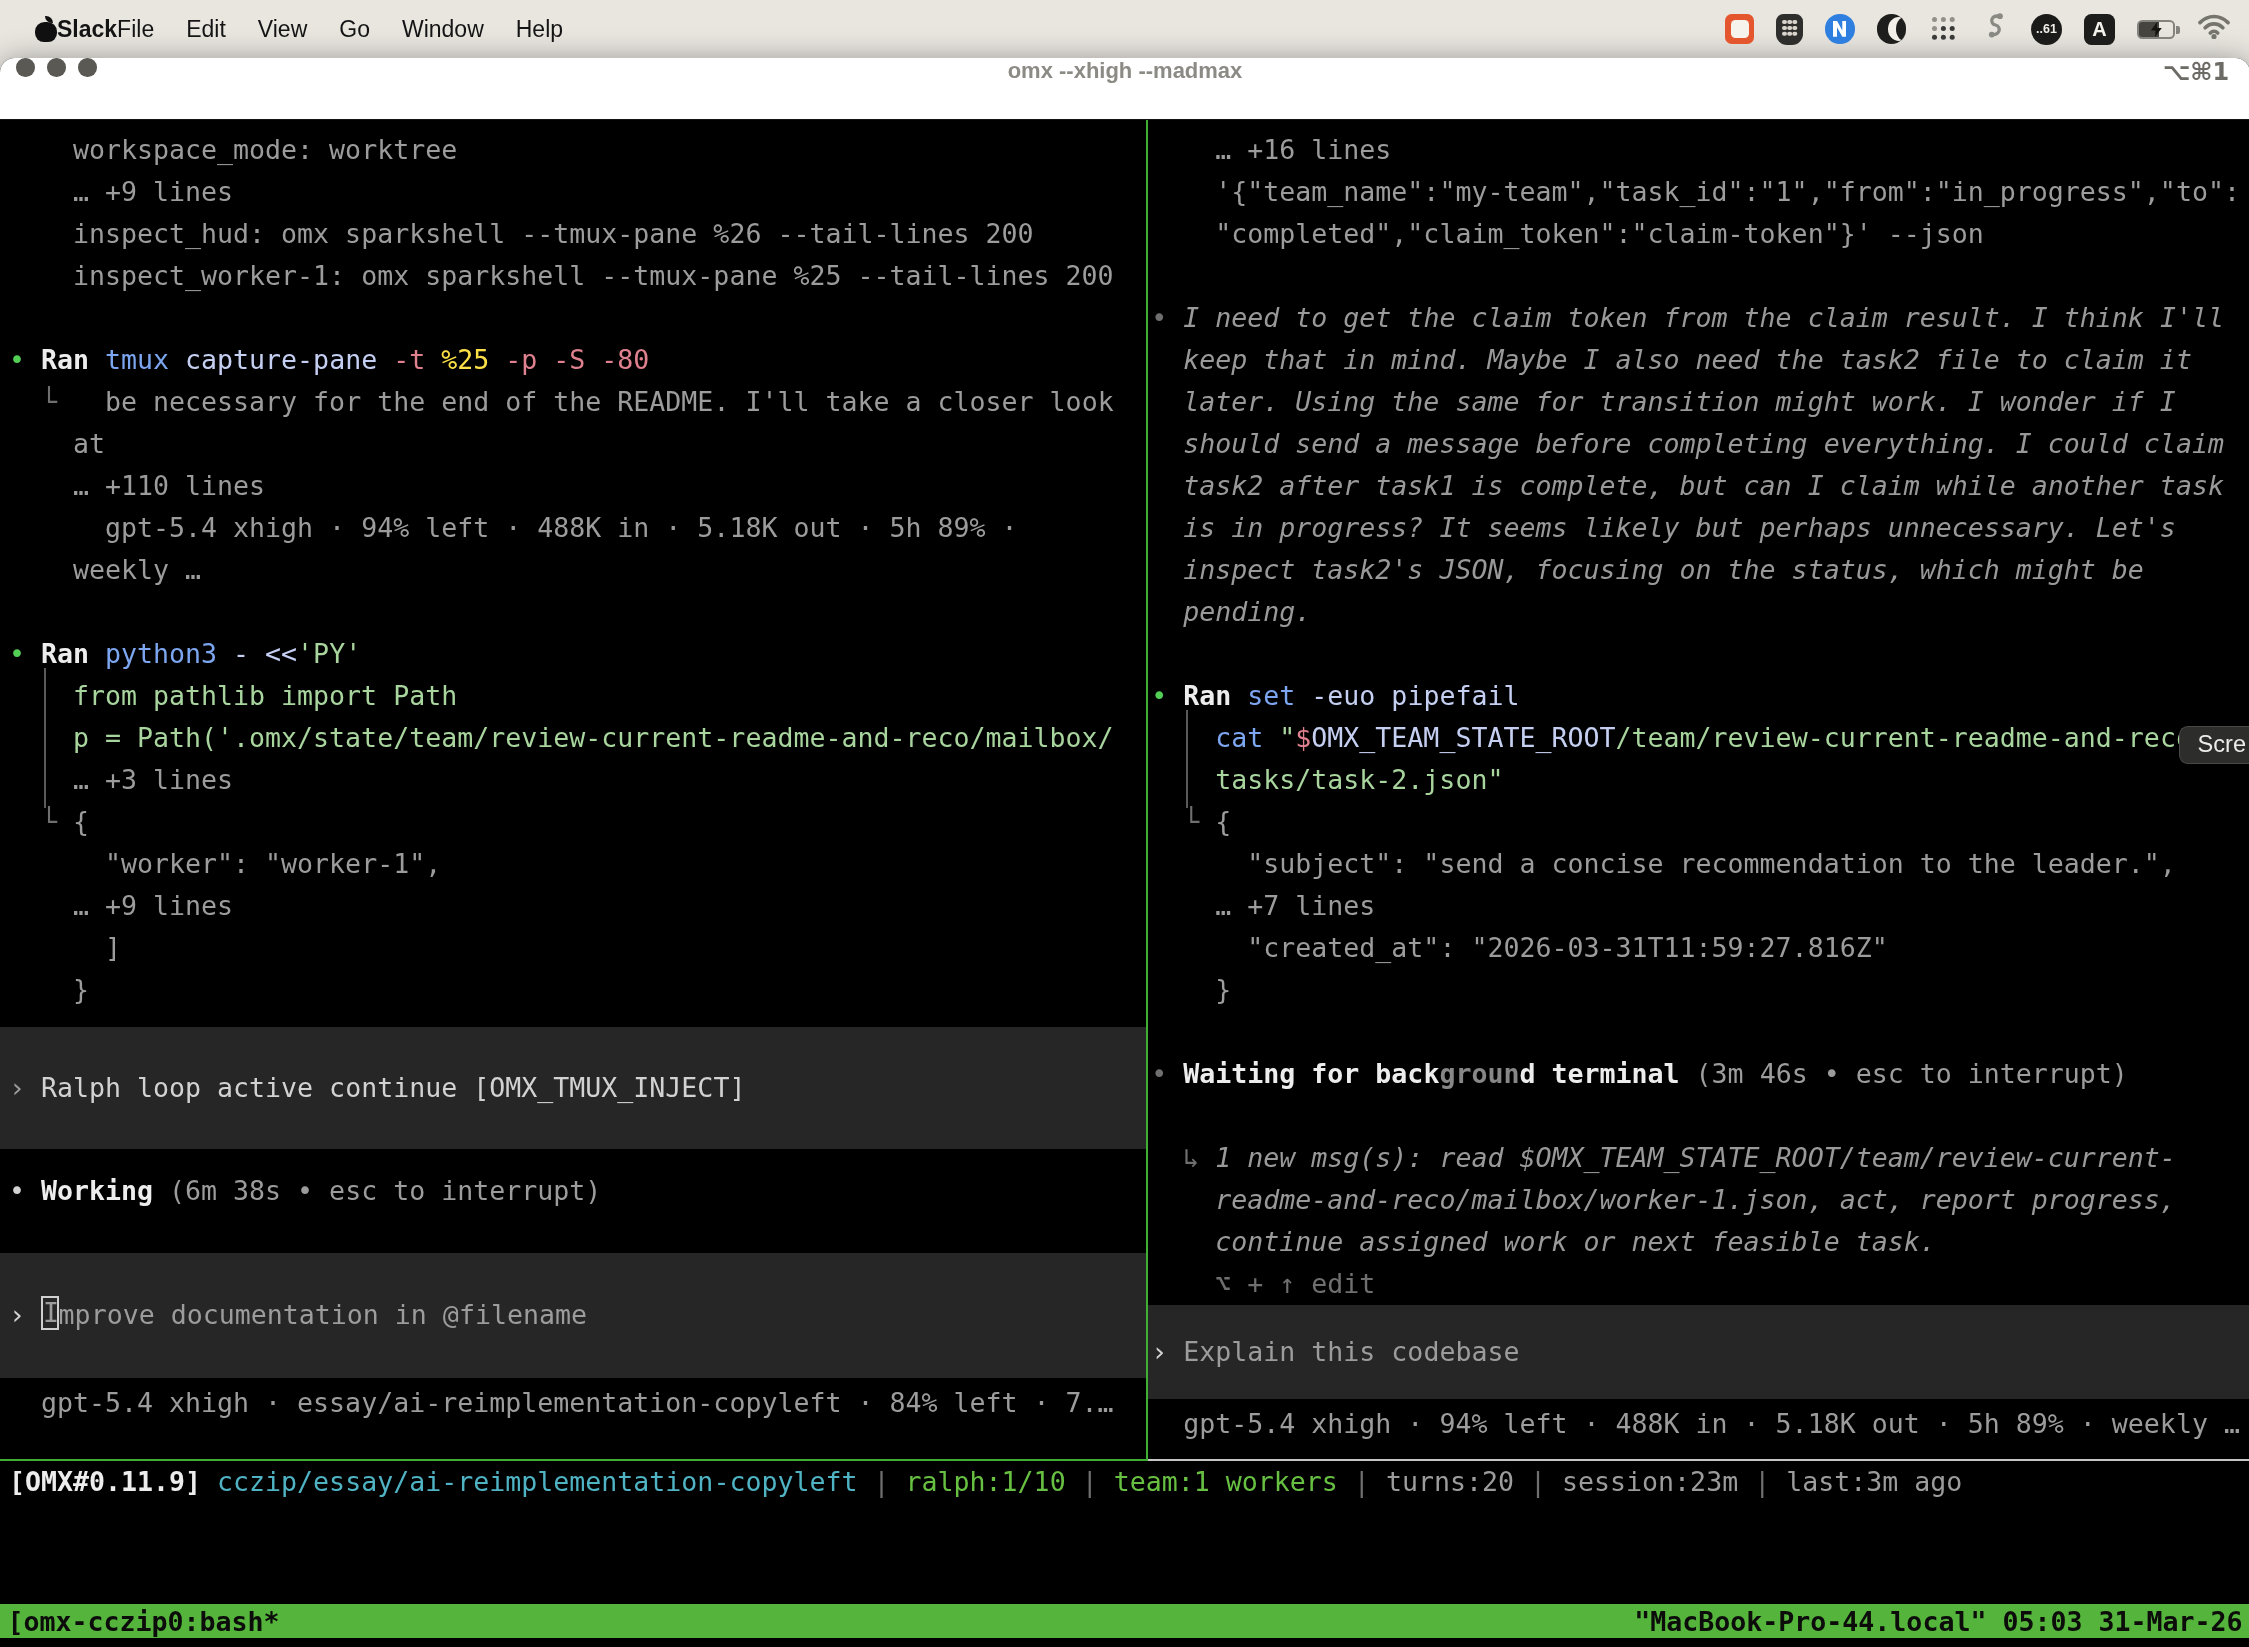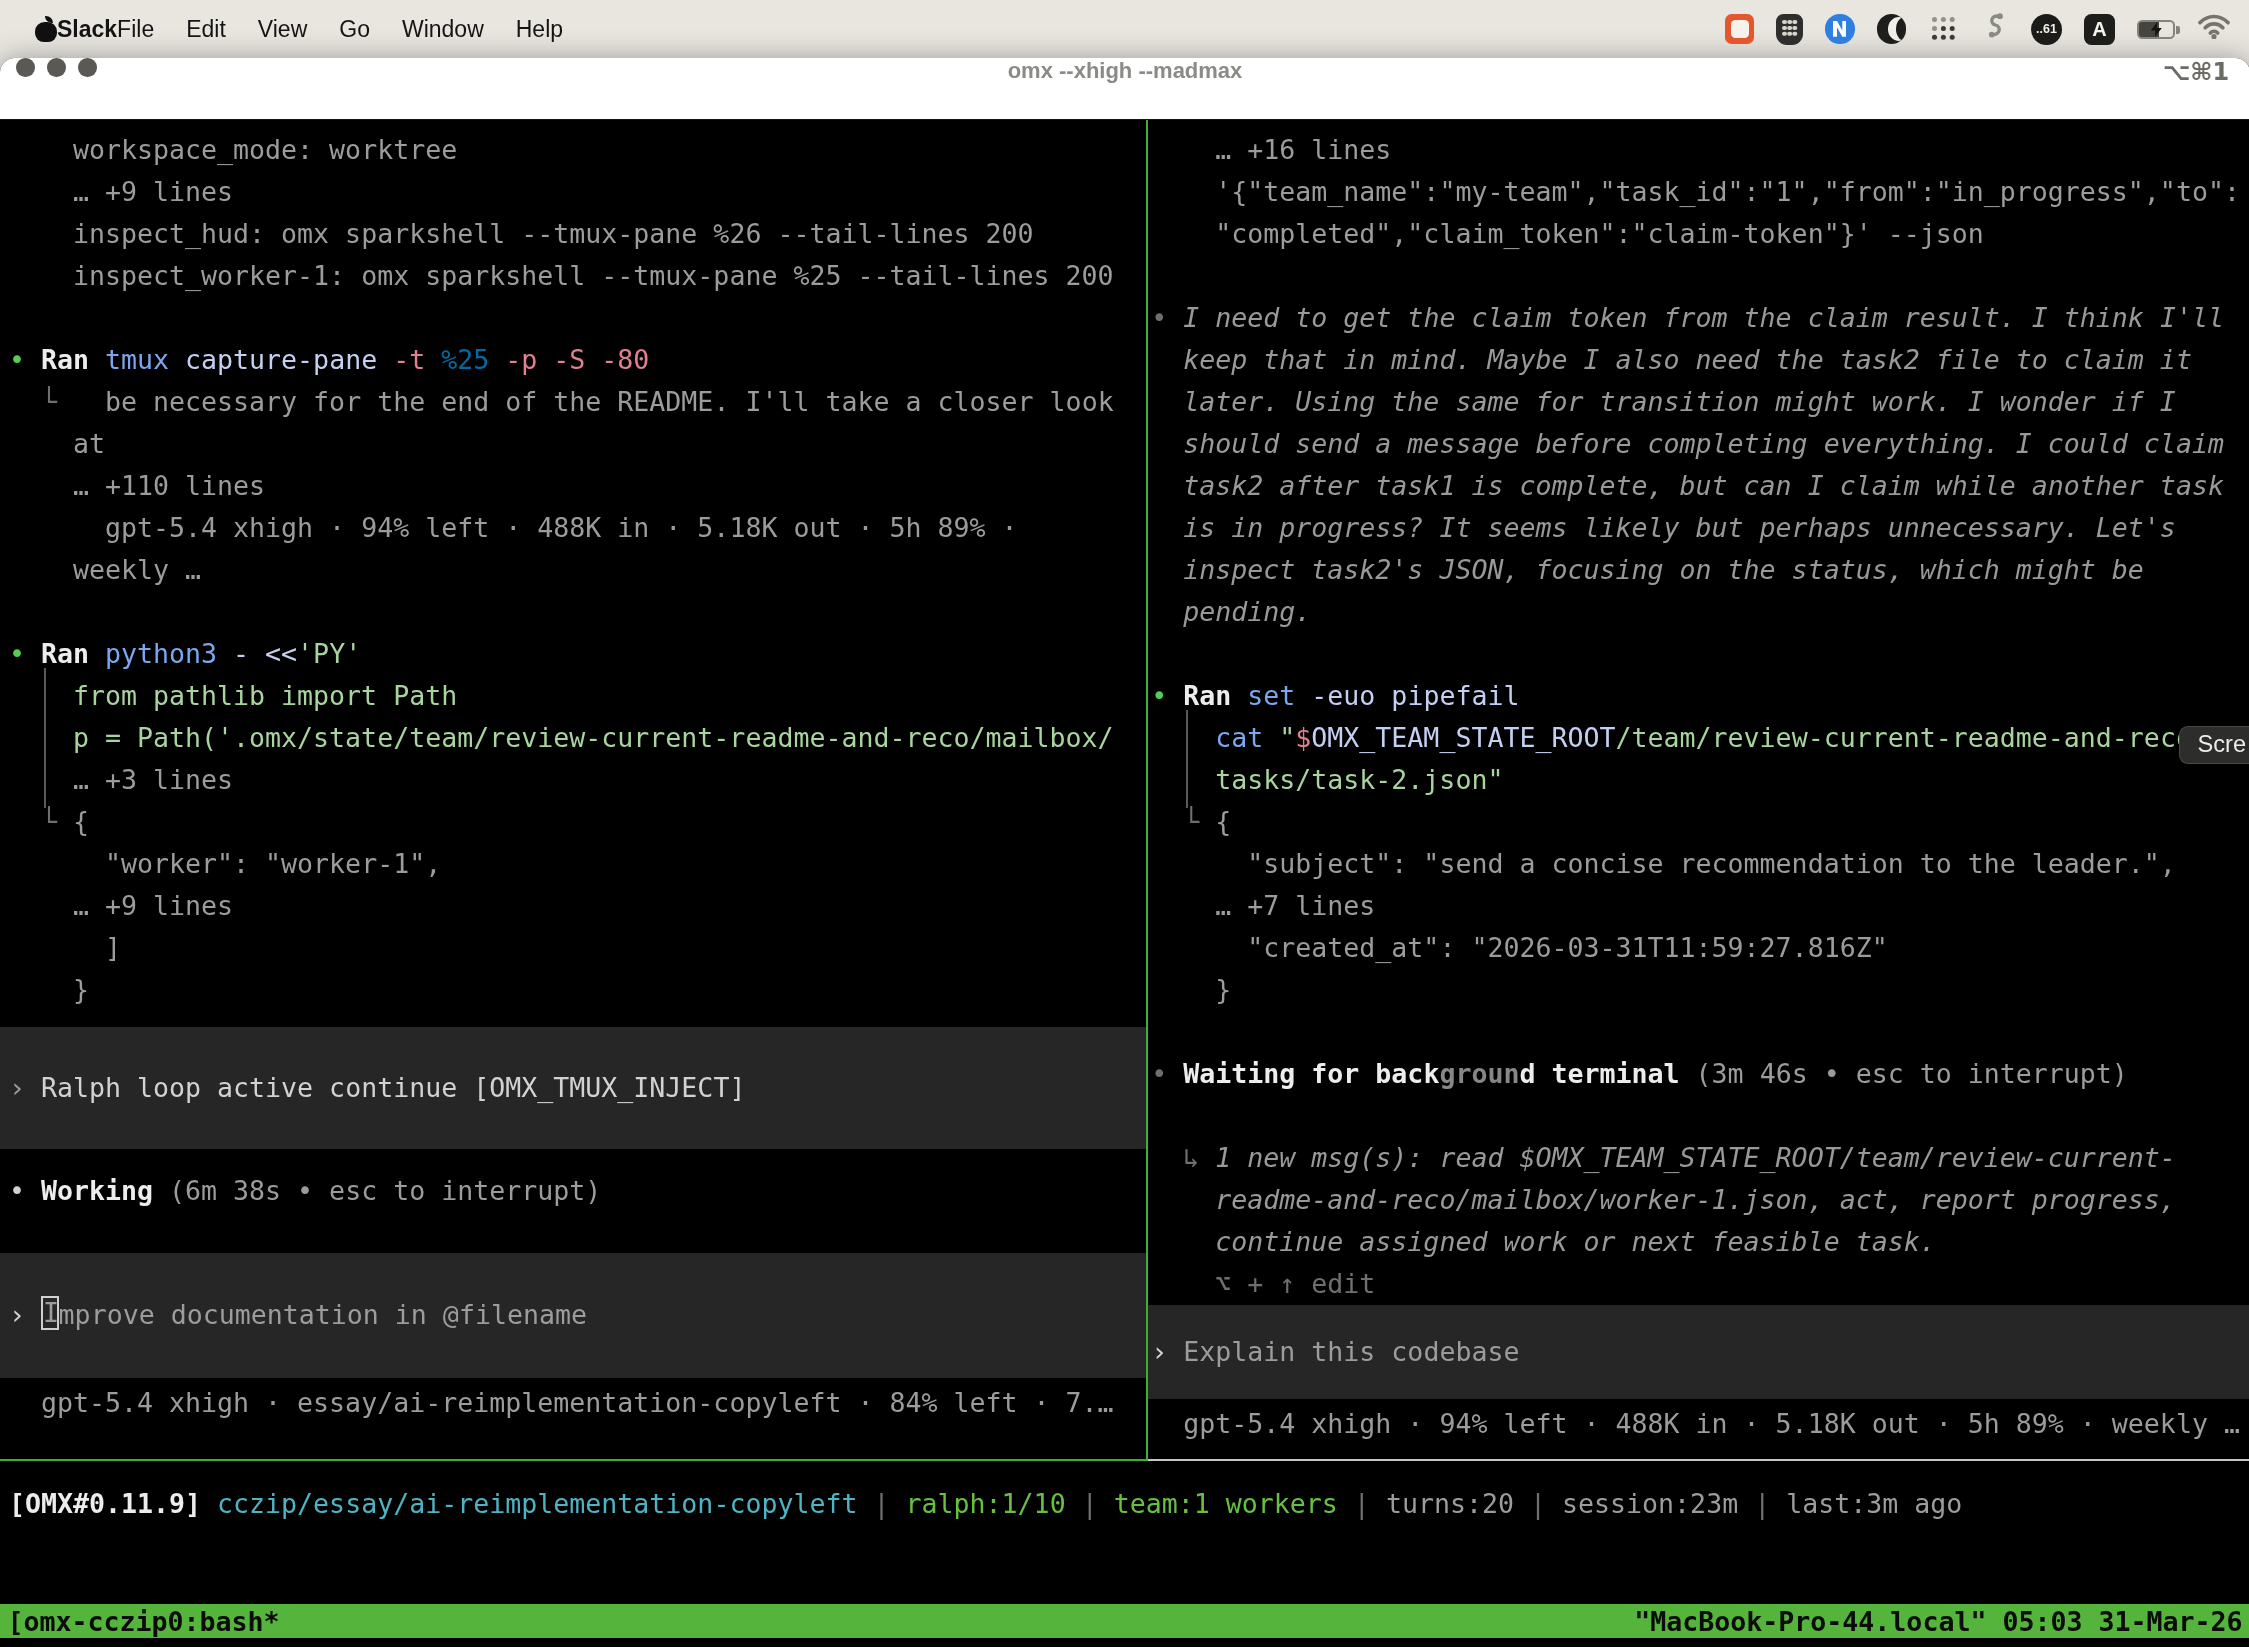--- a/index.html
+++ b/index.html
@@ -54,28 +54,28 @@
   .divider{width:2.2px;background:#3fae33}
   .pr{flex:1;border-bottom:2.2px solid #c6c6c6}
   .t-line{height:42px;line-height:42px;white-space:pre}
   .t-banner{background:#262626;display:flex;align-items:center;white-space:pre;line-height:42px}
   .pl .t-line,.pl .t-banner{padding-left:8.9px}
   .pr .t-line,.pr .t-banner{padding-left:3px}
   
   .c-g{color:#9c9c9c}.c-dim{color:#6f6f6f}.c-pp{color:#d2d2d2}
   .c-w{color:#ededed;font-weight:700}.c-wd{color:#878787;font-weight:700}
   .c-grn{color:#53cf56}.c-blu{color:#7da6f0}.c-lav{color:#c5cff2}
-  .c-pnk{color:#e0818f}.c-org{color:#0369a1}.c-cod{color:#a8d49e}
+  .c-pnk{color:#e0818f}.c-org{color:#fde047}.c-cod{color:#a8d49e}
   .c-cyn{color:#4fb3c4}.c-sgr{color:#68c043}
   .c-it{color:#999;font-style:italic}
   .c-vg4{display:inline-block;width:4ch;position:relative;height:100%;vertical-align:top}
   .c-vg4::before{content:"";position:absolute;left:calc(2ch + 3px);top:-7.4px;bottom:-7.4px;width:2.2px;background:#5a5a5a}
   .c-cur{display:inline-block;width:17.7px;height:34px;border:2.2px solid #cfcfcf;color:#9c9c9c;
     line-height:29.5px;vertical-align:middle;text-align:center;margin-top:-4.4px}
-  #omx-status{margin-top:22px}
+  #omx-status{}
   #omx-status .t-line{padding-left:8.9px}
   .tmux-bar{position:absolute;top:1484px;left:0;width:100%;height:34px;background:#54b43c;color:#0c0c0a;
     display:flex;justify-content:space-between;align-items:center;padding:0 7.4px;font-weight:700;font-size:26.6px;white-space:pre}
   
   .overlay{position:absolute;top:726px;right:0;z-index:9;background:#2d2d2b;border:1.5px solid #484846;border-right:none;
     border-radius:8.9px 0 0 8.9px;padding:4.4px 3px 4.4px 17.7px;color:#ececec;font:400 23.6px "Liberation Sans",sans-serif;min-width:63px}
 </style>
 </head>
 <body>
 

